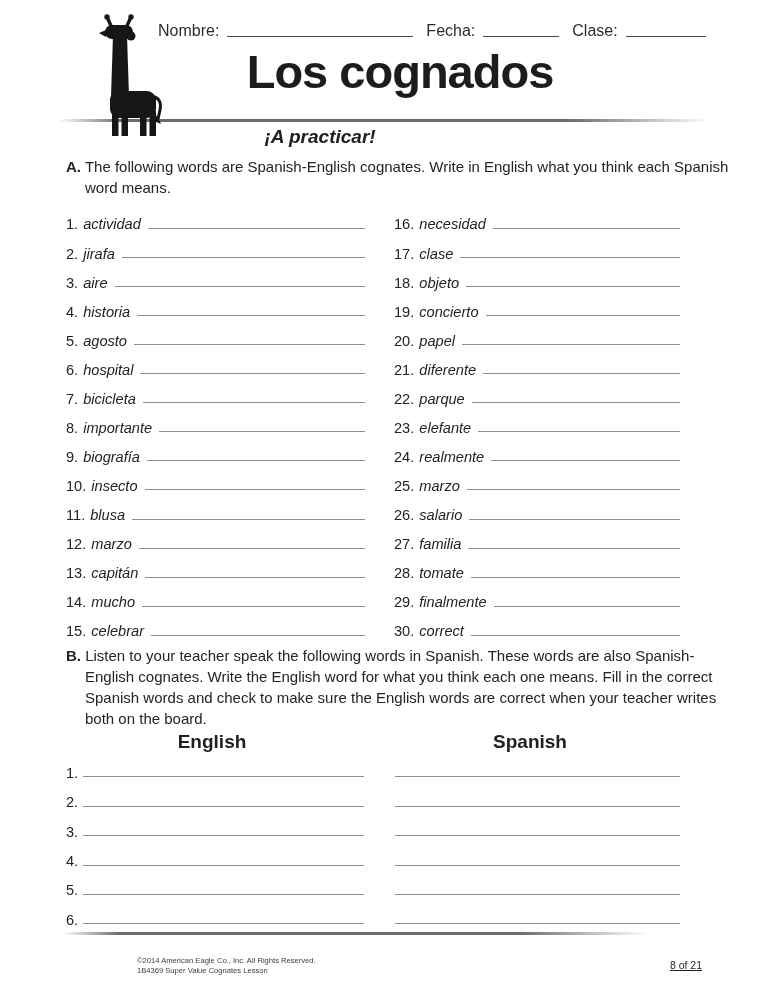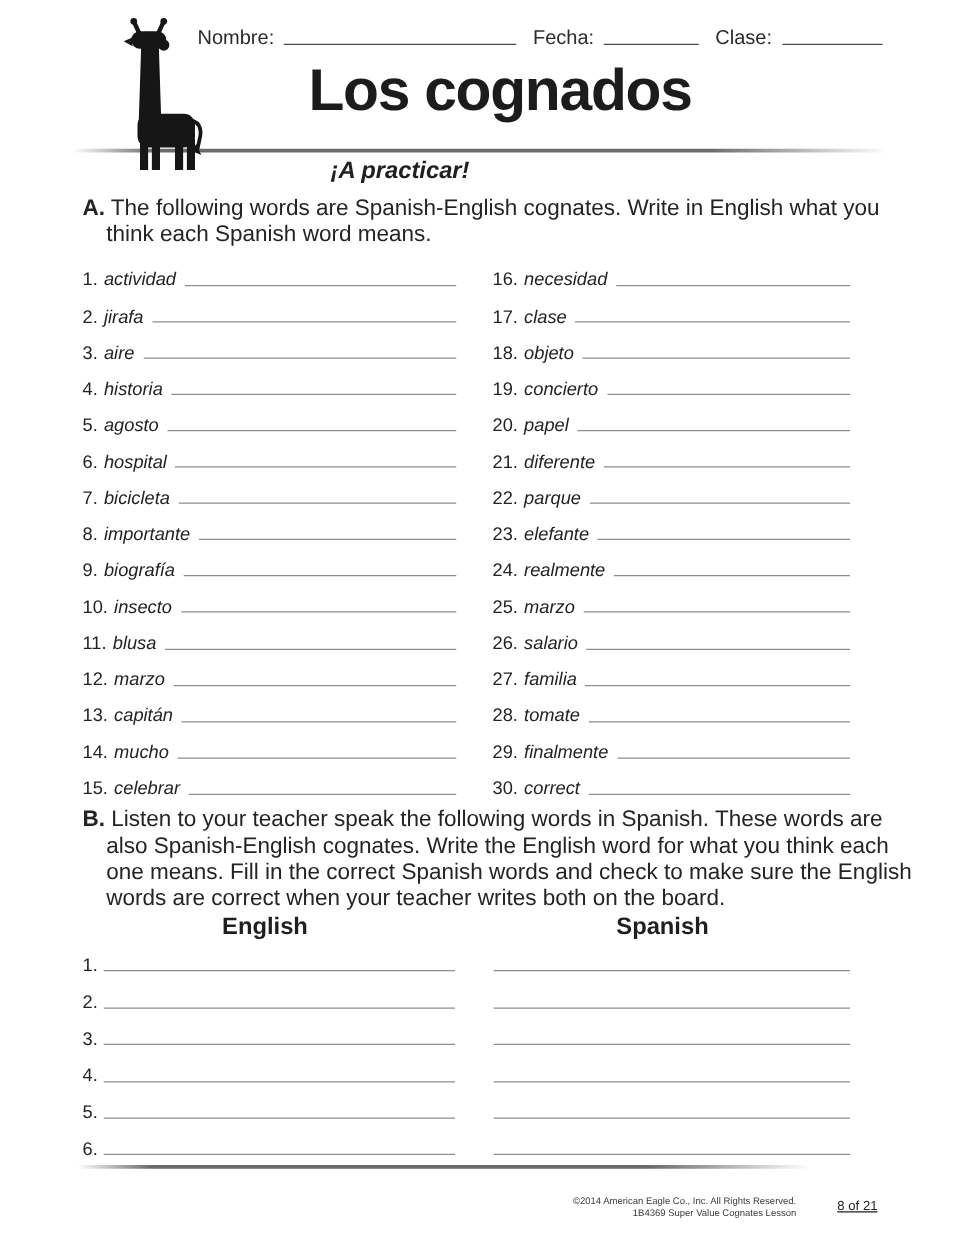--- a/index.html
+++ b/index.html
@@ -2,39 +2,39 @@
 <html><head>
 <meta charset="utf-8">
 <style>
   html,body{margin:0;padding:0;background:#ffffff;}
   .page{
     position:relative;width:773px;height:1000px;background:#fff;
     font-family:"Liberation Sans","DejaVu Sans",sans-serif;color:#232323;
     overflow:hidden;margin:0 auto;
   }
   
-  .hdr-fields{position:absolute;left:158px;top:22px;width:548px;display:flex;align-items:center;font-size:16px;color:#2b2b2b;}
+  .hdr-fields{position:absolute;left:158px;top:22px;width:548px;display:flex;align-items:flex-end;font-size:16px;color:#2b2b2b;}
   .hlabel{margin-right:8px;white-space:nowrap;}
   .hline{border-bottom:1.6px solid #4a4a4a;margin-bottom:3px;height:12px;}
   .hline.name{width:186px;margin-right:13px;}
   .hline.fecha{width:76px;margin-right:13px;}
   .hline.clase{flex:1;}
   
   .title{
     position:absolute;left:110px;top:44px;width:580px;text-align:center;
     font-size:47px;font-weight:bold;letter-spacing:-1px;color:#1c1c1c;
   }
   .divider{position:absolute;height:3px;border-radius:2px;
     background:linear-gradient(to right, rgba(140,140,140,0), rgba(70,70,70,.8) 10%, rgba(70,70,70,.8) 78%, rgba(175,175,175,0));}
   #div-top{left:58px;top:119px;width:652px;}
   #div-bottom{left:62px;top:932px;width:586px;height:2.5px;}
   .practicar{position:absolute;left:0;top:126px;width:640px;text-align:center;
     font-size:19px;font-weight:bold;font-style:italic;color:#202020;}
   
-  .instr{position:absolute;font-size:18px;line-height:21px;color:#242424;padding-left:19px;text-indent:-19px;}
+  .instr{position:absolute;font-size:15px;line-height:21px;color:#242424;padding-left:19px;text-indent:-19px;}
   #instrA{left:66px;top:156px;width:650px;}
   #instrB{left:66px;top:645px;width:658px;}
   .lead{font-weight:bold;}
   
   .acol{position:absolute;top:203px;}
   #a-left{left:66px;width:299px;}
   #a-right{left:394px;width:286px;}
   .arow{height:29.05px;display:flex;align-items:flex-end;}
   .arow .n{font-size:14.6px;margin-right:5px;line-height:1;}
   .arow .w{font-size:14.6px;font-style:italic;margin-right:7px;line-height:1;}
@@ -44,21 +44,21 @@
   .bhead{position:absolute;top:731px;font-size:19px;font-weight:bold;text-align:center;color:#1f1f1f;}
   #bh-english{left:152px;width:120px;}
   #bh-spanish{left:470px;width:120px;}
   #b-list{position:absolute;left:66px;top:751px;width:614px;}
   .brow{height:29.4px;display:flex;align-items:flex-end;}
   .brow .n{font-size:14.6px;width:17px;line-height:1;}
   .brow .b1{width:281px;}
   .brow .gapc{width:31px;}
   .brow .b2{flex:1;}
   
-  .footer-copy{position:absolute;left:137px;top:956px;width:500px;text-align:right;
+  .footer-copy{position:absolute;left:137px;top:956px;width:500px;text-align:left;
     font-size:7.6px;line-height:9.6px;color:#3c3c3c;}
   .pagenum{position:absolute;right:71px;top:959px;font-size:10.5px;color:#1f1f1f;text-decoration:underline;}
   
   .giraffe{position:absolute;left:96px;top:13px;width:67px;height:123px;z-index:2;}
 </style>
 </head>
 <body>
 
 <div class="page">
 

